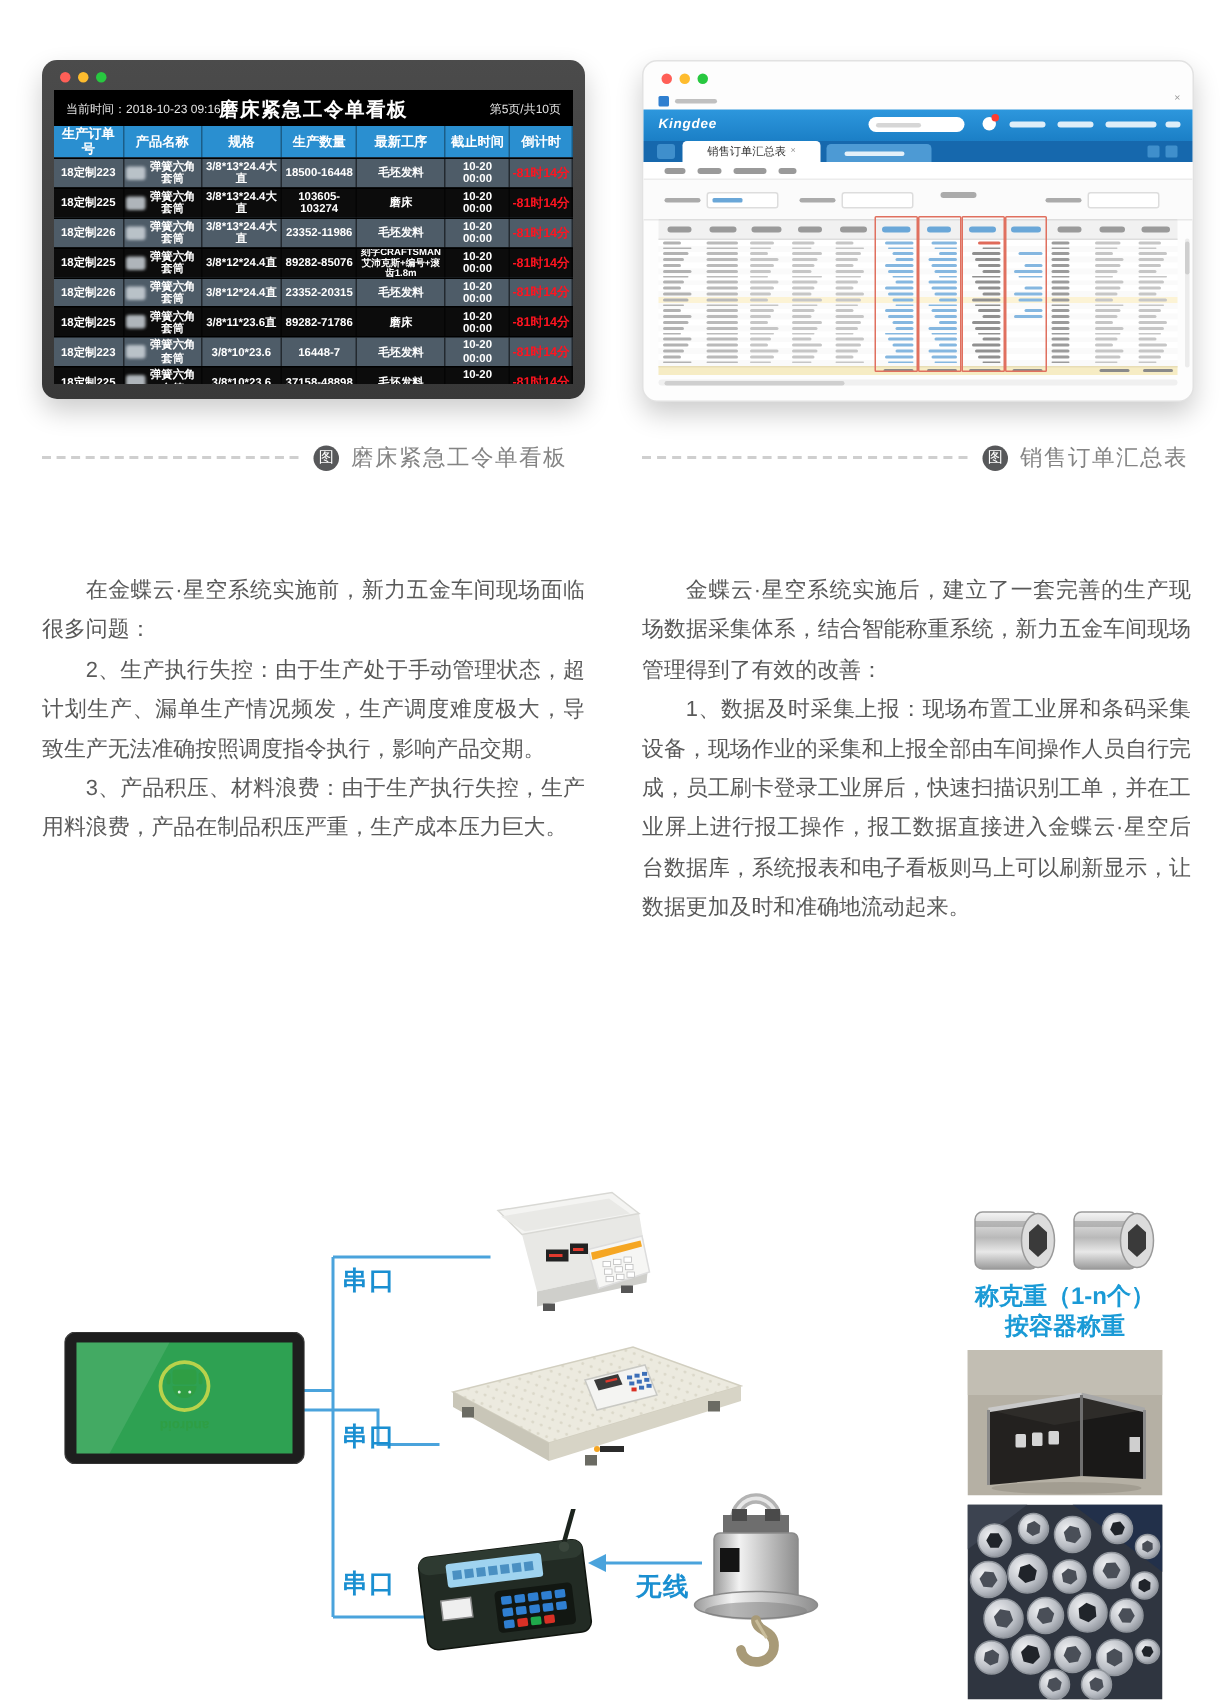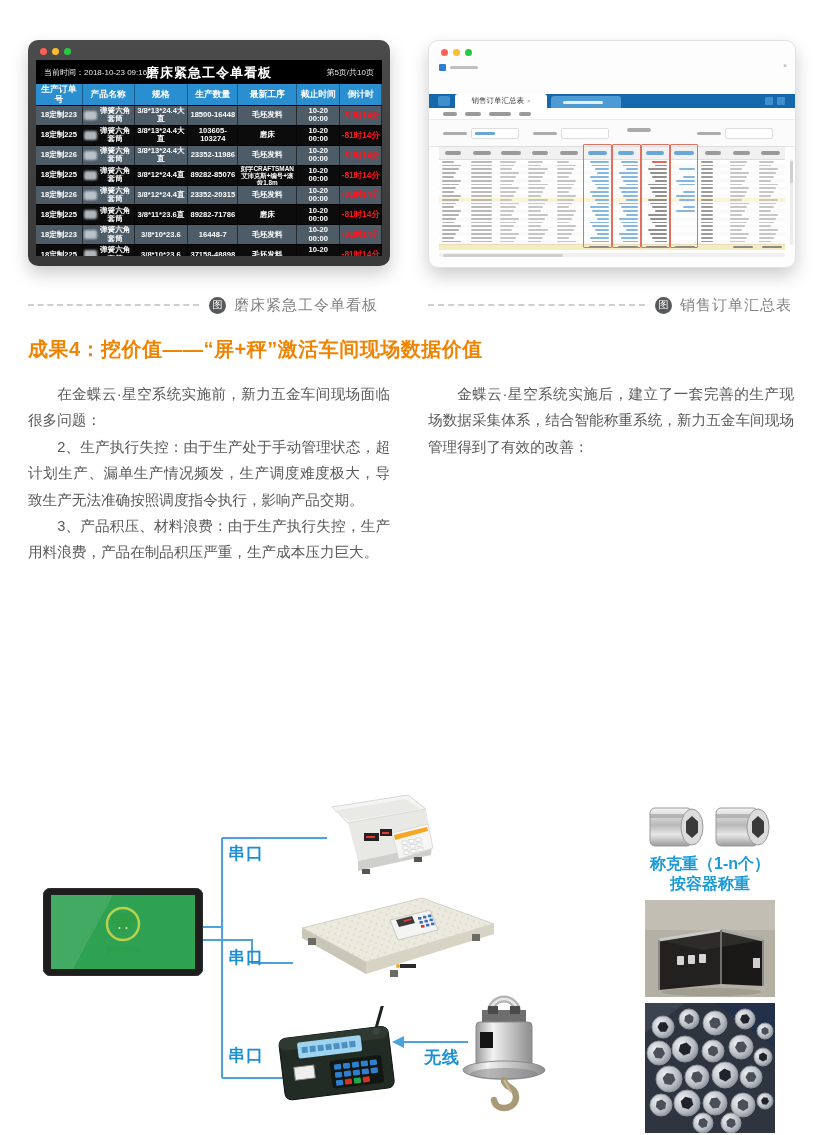--- a/index.html
+++ b/index.html
@@ -312,20 +312,33 @@
     <div class="dots">
       <span class="dot r"></span>
       <span class="dot y"></span>
       <span class="dot g"></span>
     </div>
     <div class="erp-title">
       <span class="appic"></span>
       <span class="tbar"></span>
       <span class="wbtn">×</span>
     </div>
+    <div class="erp-blue">
+      <span class="erp-logo">Kingdee</span>
+      <span class="erp-search">
+          <span class="sb"></span>
+        </span>
+      <span class="erp-bell">
+          <span class="bd"></span>
+        </span>
+      <span class="mbar" style="left:244px;width:24px"></span>
+      <span class="mbar" style="left:276px;width:24px"></span>
+      <span class="mbar" style="left:308px;width:34px"></span>
+      <span class="mbar" style="left:348px;width:10px"></span>
+    </div>
     <div class="erp-tabs">
       <span class="home"></span>
       <span class="tab-active">
           <span>销售订单汇总表</span>
           <span class="x">×</span>
         </span>
       <span class="tab-blue">
           <span class="bb"></span>
         </span>
       <span class="sq" style="right:22px"></span>
@@ -1248,28 +1261,28 @@
     <span class="dash-line"></span>
     <span class="badge">图</span>
     <span class="txt">磨床紧急工令单看板</span>
   </div>
   <div class="cap" style="left:428px;top:296px;width:364px">
     <span class="dash-line"></span>
     <span class="badge">图</span>
     <span class="txt">销售订单汇总表</span>
   </div>
 
-  <div class="heading">成果4：挖价值——“屏+秤”激活车间现场数据价值</div>
   <div class="col col-l">
     <p>在金蝶云·星空系统实施前，新力五金车间现场面临很多问题：</p>
     <p>2、生产执行失控：由于生产处于手动管理状态，超计划生产、漏单生产情况频发，生产调度难度极大，导致生产无法准确按照调度指令执行，影响产品交期。</p>
     <p>3、产品积压、材料浪费：由于生产执行失控，生产用料浪费，产品在制品积压严重，生产成本压力巨大。</p>
   </div>
   <div class="col col-r">
     <p>金蝶云·星空系统实施后，建立了一套完善的生产现场数据采集体系，结合智能称重系统，新力五金车间现场管理得到了有效的改善：</p>
+    <p>1、数据及时采集上报：现场布置工业屏和条码采集设备，现场作业的采集和上报全部由车间操作人员自行完成，员工刷卡登录工业屏后，快速扫描识别工单，并在工业屏上进行报工操作，报工数据直接进入金蝶云·星空后台数据库，系统报表和电子看板则马上可以刷新显示，让数据更加及时和准确地流动起来。</p>
   </div>
 
   <div class="diagram">
     <svg width="820" height="347" style="position:absolute;left:0;top:0">
       <g stroke="#4aa3dc" stroke-width="2" fill="none">
         <polyline points="222,50 222,290"></polyline>
         <polyline points="222,50 327,50"></polyline>
         <polyline points="201,139 222,139"></polyline>
         <polyline points="201,152 252,152 252,175 293,175"></polyline>
         <polyline points="222,290 295,290"></polyline>

